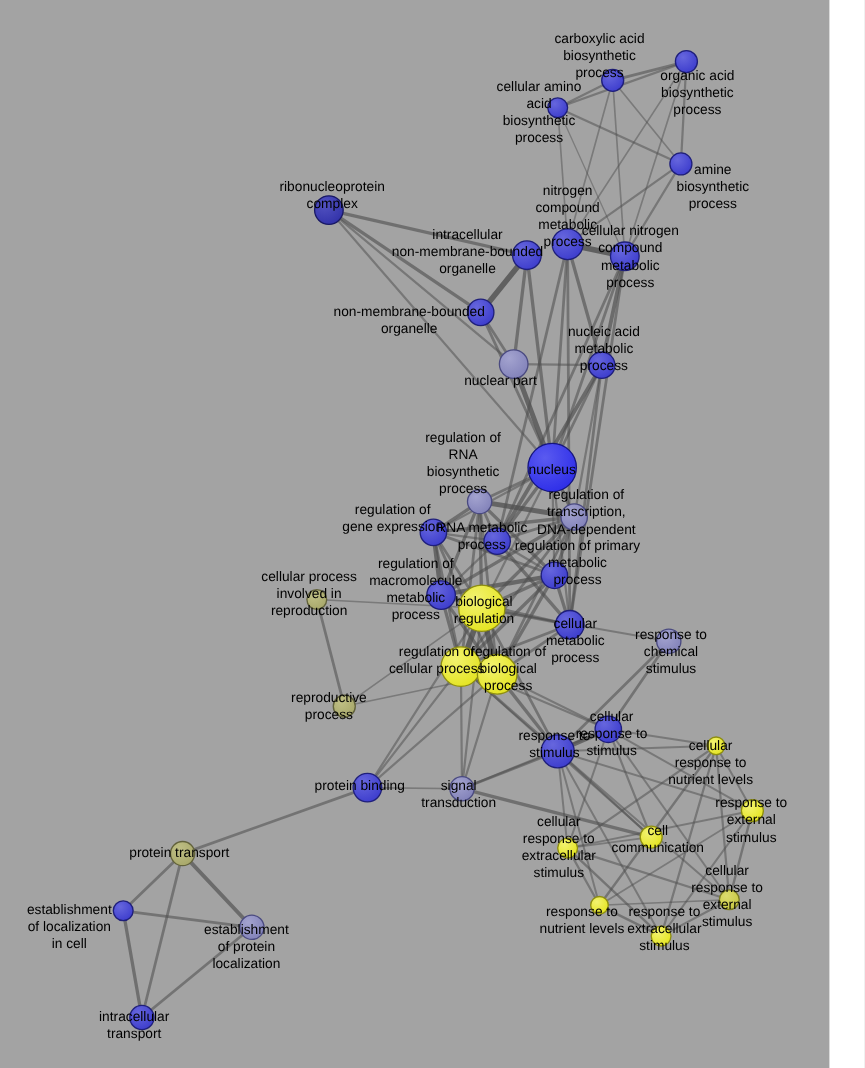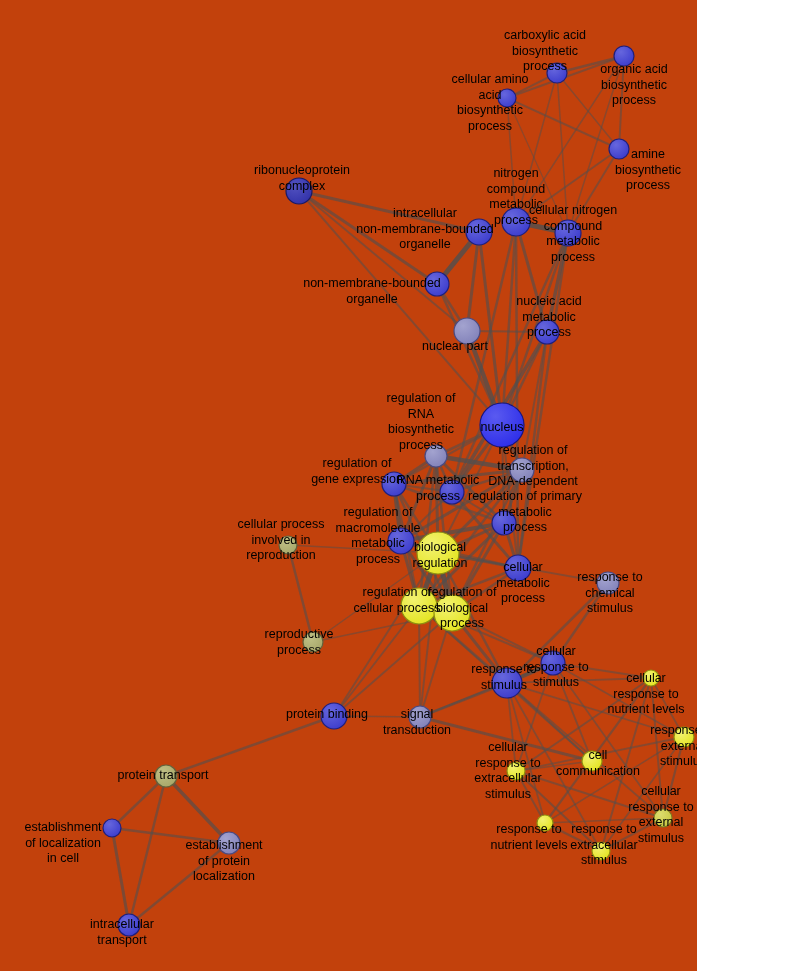--- a/index.html
+++ b/index.html
@@ -2,23 +2,23 @@
 <html><head>
 <meta charset="utf-8">
 <style>
   html, body {
     margin: 0;
     padding: 0;
     background: #ffffff;
   }
   #stage {
     position: relative;
-    width: 697px;
+    width: 754px;
     height: 971px;
-    background: #c2410c;
+    background: #a3a3a3;
     overflow: hidden;
   }
   svg {
     display: block;
   }
   svg text {
     font-family: "Liberation Sans", "DejaVu Sans", sans-serif;
     user-select: none;
   }
 </style>

